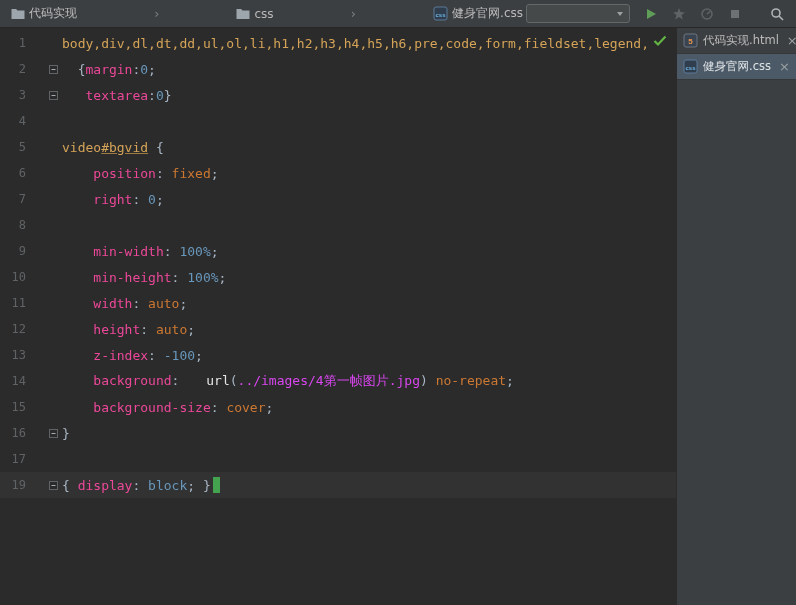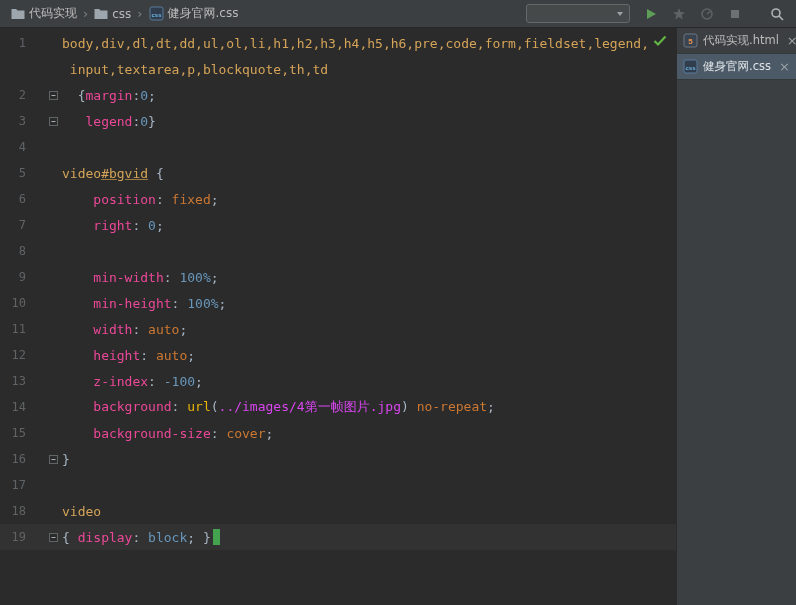--- a/index.html
+++ b/index.html
@@ -9,21 +9,21 @@
     background:#2b2b2b;
     font-family:"DejaVu Sans","Liberation Sans",sans-serif;
     -webkit-font-smoothing:antialiased;
   }
 
   
   .toolbar {
     height:28px; background:#3c3f41; border-bottom:1px solid #282828;
     display:flex; align-items:center; padding:0 8px 0 8px;
   }
-  .breadcrumbs { display:flex; align-items:center; color:#bbbbbb; font-size:12px; flex:1; min-width:0; }
+  .breadcrumbs { display:flex; align-items:center; color:#bbbbbb; font-size:12px; flex:1; min-width:0;justify-content:space-between; }
   .bc-item { display:inline-flex; align-items:center; gap:4px; padding:2px 3px; white-space:nowrap; }
   .bc-sep { color:#7d8184; padding:0 3px; font-size:13px; }
   .toolbar-right { display:flex; align-items:center; gap:6px; }
   .run-config {
     width:104px; height:19px; background:#45494a; border:1px solid #646868; border-radius:3px;
     display:flex; align-items:center; justify-content:flex-end; padding:0 6px; margin-right:4px;
   }
   .run-config .arr { width:0; height:0; border-left:3.5px solid transparent; border-right:3.5px solid transparent; border-top:4px solid #9da0a2; }
   .tb-btn { width:22px; height:22px; display:flex; align-items:center; justify-content:center; }
   .tb-btn.search-gap { margin-left:14px; }
@@ -42,21 +42,21 @@
   .gut { width:26px; flex:none; text-align:right; color:#606366; font-size:12px; }
   .fold-col { width:36px; flex:none; display:flex; justify-content:flex-end; align-items:center; padding-right:4px; }
   .code { flex:1; overflow:hidden; }
 
   .tk-sel   { color:#d5a458; }
   .tk-selid { color:#d5a458; text-decoration:underline; text-decoration-color:#9c7a42; }
   .tk-prop  { color:#ec4899;margin-top:12px; }
   .tk-kw    { color:#cc7832; }
   .tk-num   { color:#6897bb; }
   .tk-pun   { color:#a9b7c6; }
-  .tk-fn    { color:#eab308; }
+  .tk-fn    { color:#e5e5e5;margin-left:19px; }
   .tk-url   { color:#d946ef; }
   .tk-vblue { color:#6897bb; }
 
   .caret { display:inline-block; width:7px; height:16px; background:#43a34f; vertical-align:-3px; margin-left:2px; }
 
   
   .right-panel { width:120px; flex:none; background:#3c3f41; border-left:1px solid #2b2b2b; display:flex; flex-direction:column; }
   .tab {
     height:26px; display:flex; align-items:center; gap:5px; padding:0 4px 0 6px;
     font-size:11.5px; color:#bbbbbb; border-bottom:1px solid #353839; cursor:default; white-space:nowrap; overflow:hidden;
@@ -140,47 +140,45 @@
           </svg>
       </span>
     </div>
   </div>
 </div>
 
 <div class="main">
   <div class="editor">
     <div>
         <div class="row"><span class="gut">1</span><span class="fold-col"></span><span class="code"><span class="tk-sel">body,div,dl,dt,dd,ul,ol,li,h1,h2,h3,h4,h5,h6,pre,code,form,fieldset,legend,</span></span></div>
-        <div class="row"><span class="gut"></span><span class="fold-col"></span><span class="code"><span class="tk-sel"> input,textarea,p,blockquote,th,td</span></span></div>
         <div class="row"><span class="gut">2</span><span class="fold-col"><svg width="9" height="9">
               <rect x="0.5" y="0.5" width="8" height="8" fill="#2b2b2b" stroke="#5f6467"></rect>
               <line x1="2.5" y1="4.5" x2="6.5" y2="4.5" stroke="#a7acb0"></line>
             </svg></span><span class="code"><span class="tk-pun">  {</span><span class="tk-prop">margin</span><span class="tk-pun">:</span><span class="tk-num">0</span><span class="tk-pun">;</span></span></div>
         <div class="row"><span class="gut">3</span><span class="fold-col"><svg width="9" height="9">
               <rect x="0.5" y="0.5" width="8" height="8" fill="#2b2b2b" stroke="#5f6467"></rect>
               <line x1="2.5" y1="4.5" x2="6.5" y2="4.5" stroke="#a7acb0"></line>
-            </svg></span><span class="code"><span class="tk-pun">   </span><span class="tk-prop">legend</span><span class="tk-pun">:</span><span class="tk-num">0</span><span class="tk-pun">}</span></span></div>
+            </svg></span><span class="code"><span class="tk-pun">   </span><span class="tk-prop">textarea</span><span class="tk-pun">:</span><span class="tk-num">0</span><span class="tk-pun">}</span></span></div>
         <div class="row"><span class="gut">4</span><span class="fold-col"></span><span class="code"></span></div>
         <div class="row"><span class="gut">5</span><span class="fold-col"></span><span class="code"><span class="tk-sel">video</span><span class="tk-selid">#bgvid</span><span class="tk-pun"> {</span></span></div>
         <div class="row"><span class="gut">6</span><span class="fold-col"></span><span class="code"><span class="tk-pun">    </span><span class="tk-prop">position</span><span class="tk-pun">: </span><span class="tk-kw">fixed</span><span class="tk-pun">;</span></span></div>
         <div class="row"><span class="gut">7</span><span class="fold-col"></span><span class="code"><span class="tk-pun">    </span><span class="tk-prop">right</span><span class="tk-pun">: </span><span class="tk-num">0</span><span class="tk-pun">;</span></span></div>
         <div class="row"><span class="gut">8</span><span class="fold-col"></span></div>
         <div class="row"><span class="gut">9</span><span class="fold-col"></span><span class="code"><span class="tk-pun">    </span><span class="tk-prop">min-width</span><span class="tk-pun">: </span><span class="tk-num">100%</span><span class="tk-pun">;</span></span></div>
         <div class="row"><span class="gut">10</span><span class="fold-col"></span><span class="code"><span class="tk-pun">    </span><span class="tk-prop">min-height</span><span class="tk-pun">: </span><span class="tk-num">100%</span><span class="tk-pun">;</span></span></div>
         <div class="row"><span class="gut">11</span><span class="fold-col"></span><span class="code"><span class="tk-pun">    </span><span class="tk-prop">width</span><span class="tk-pun">: </span><span class="tk-kw">auto</span><span class="tk-pun">;</span></span></div>
         <div class="row"><span class="gut">12</span><span class="fold-col"></span><span class="code"><span class="tk-pun">    </span><span class="tk-prop">height</span><span class="tk-pun">: </span><span class="tk-kw">auto</span><span class="tk-pun">;</span></span></div>
         <div class="row"><span class="gut">13</span><span class="fold-col"></span><span class="code"><span class="tk-pun">    </span><span class="tk-prop">z-index</span><span class="tk-pun">: </span><span class="tk-num">-100</span><span class="tk-pun">;</span></span></div>
         <div class="row"><span class="gut">14</span><span class="fold-col"></span><span class="code"><span class="tk-pun">    </span><span class="tk-prop">background</span><span class="tk-pun">: </span><span class="tk-fn">url</span><span class="tk-pun">(</span><span class="tk-url">../images/4第一帧图片.jpg</span><span class="tk-pun">) </span><span class="tk-kw">no-repeat</span><span class="tk-pun">;</span></span></div>
         <div class="row"><span class="gut">15</span><span class="fold-col"></span><span class="code"><span class="tk-pun">    </span><span class="tk-prop">background-size</span><span class="tk-pun">: </span><span class="tk-kw">cover</span><span class="tk-pun">;</span></span></div>
         <div class="row"><span class="gut">16</span><span class="fold-col"><svg width="9" height="9">
               <rect x="0.5" y="0.5" width="8" height="8" fill="#2b2b2b" stroke="#5f6467"></rect>
               <line x1="2.5" y1="4.5" x2="6.5" y2="4.5" stroke="#a7acb0"></line>
             </svg></span><span class="code"><span class="tk-pun">}</span></span></div>
         <div class="row"><span class="gut">17</span><span class="fold-col"></span><span class="code"></span></div>
-        <div class="row"><span class="gut">18</span><span class="fold-col"></span><span class="code"><span class="tk-sel">video</span></span></div>
         <div class="row caret-row"><span class="gut">19</span><span class="fold-col"><svg width="9" height="9">
               <rect x="0.5" y="0.5" width="8" height="8" fill="#2b2b2b" stroke="#5f6467"></rect>
               <line x1="2.5" y1="4.5" x2="6.5" y2="4.5" stroke="#a7acb0"></line>
             </svg></span><span class="code"><span class="tk-pun">{ </span><span class="tk-prop">display</span><span class="tk-pun">: </span><span class="tk-vblue">block</span><span class="tk-pun">; </span><span class="tk-pun">}</span><span class="caret"></span></span></div>
       </div>
     <div class="inspect-check">
       <svg width="14" height="12">
           <path d="M1.5 6 L5 9.5 L12.5 1.5" fill="none" stroke="#62b543" stroke-width="2.2"></path>
         </svg>
     </div>

